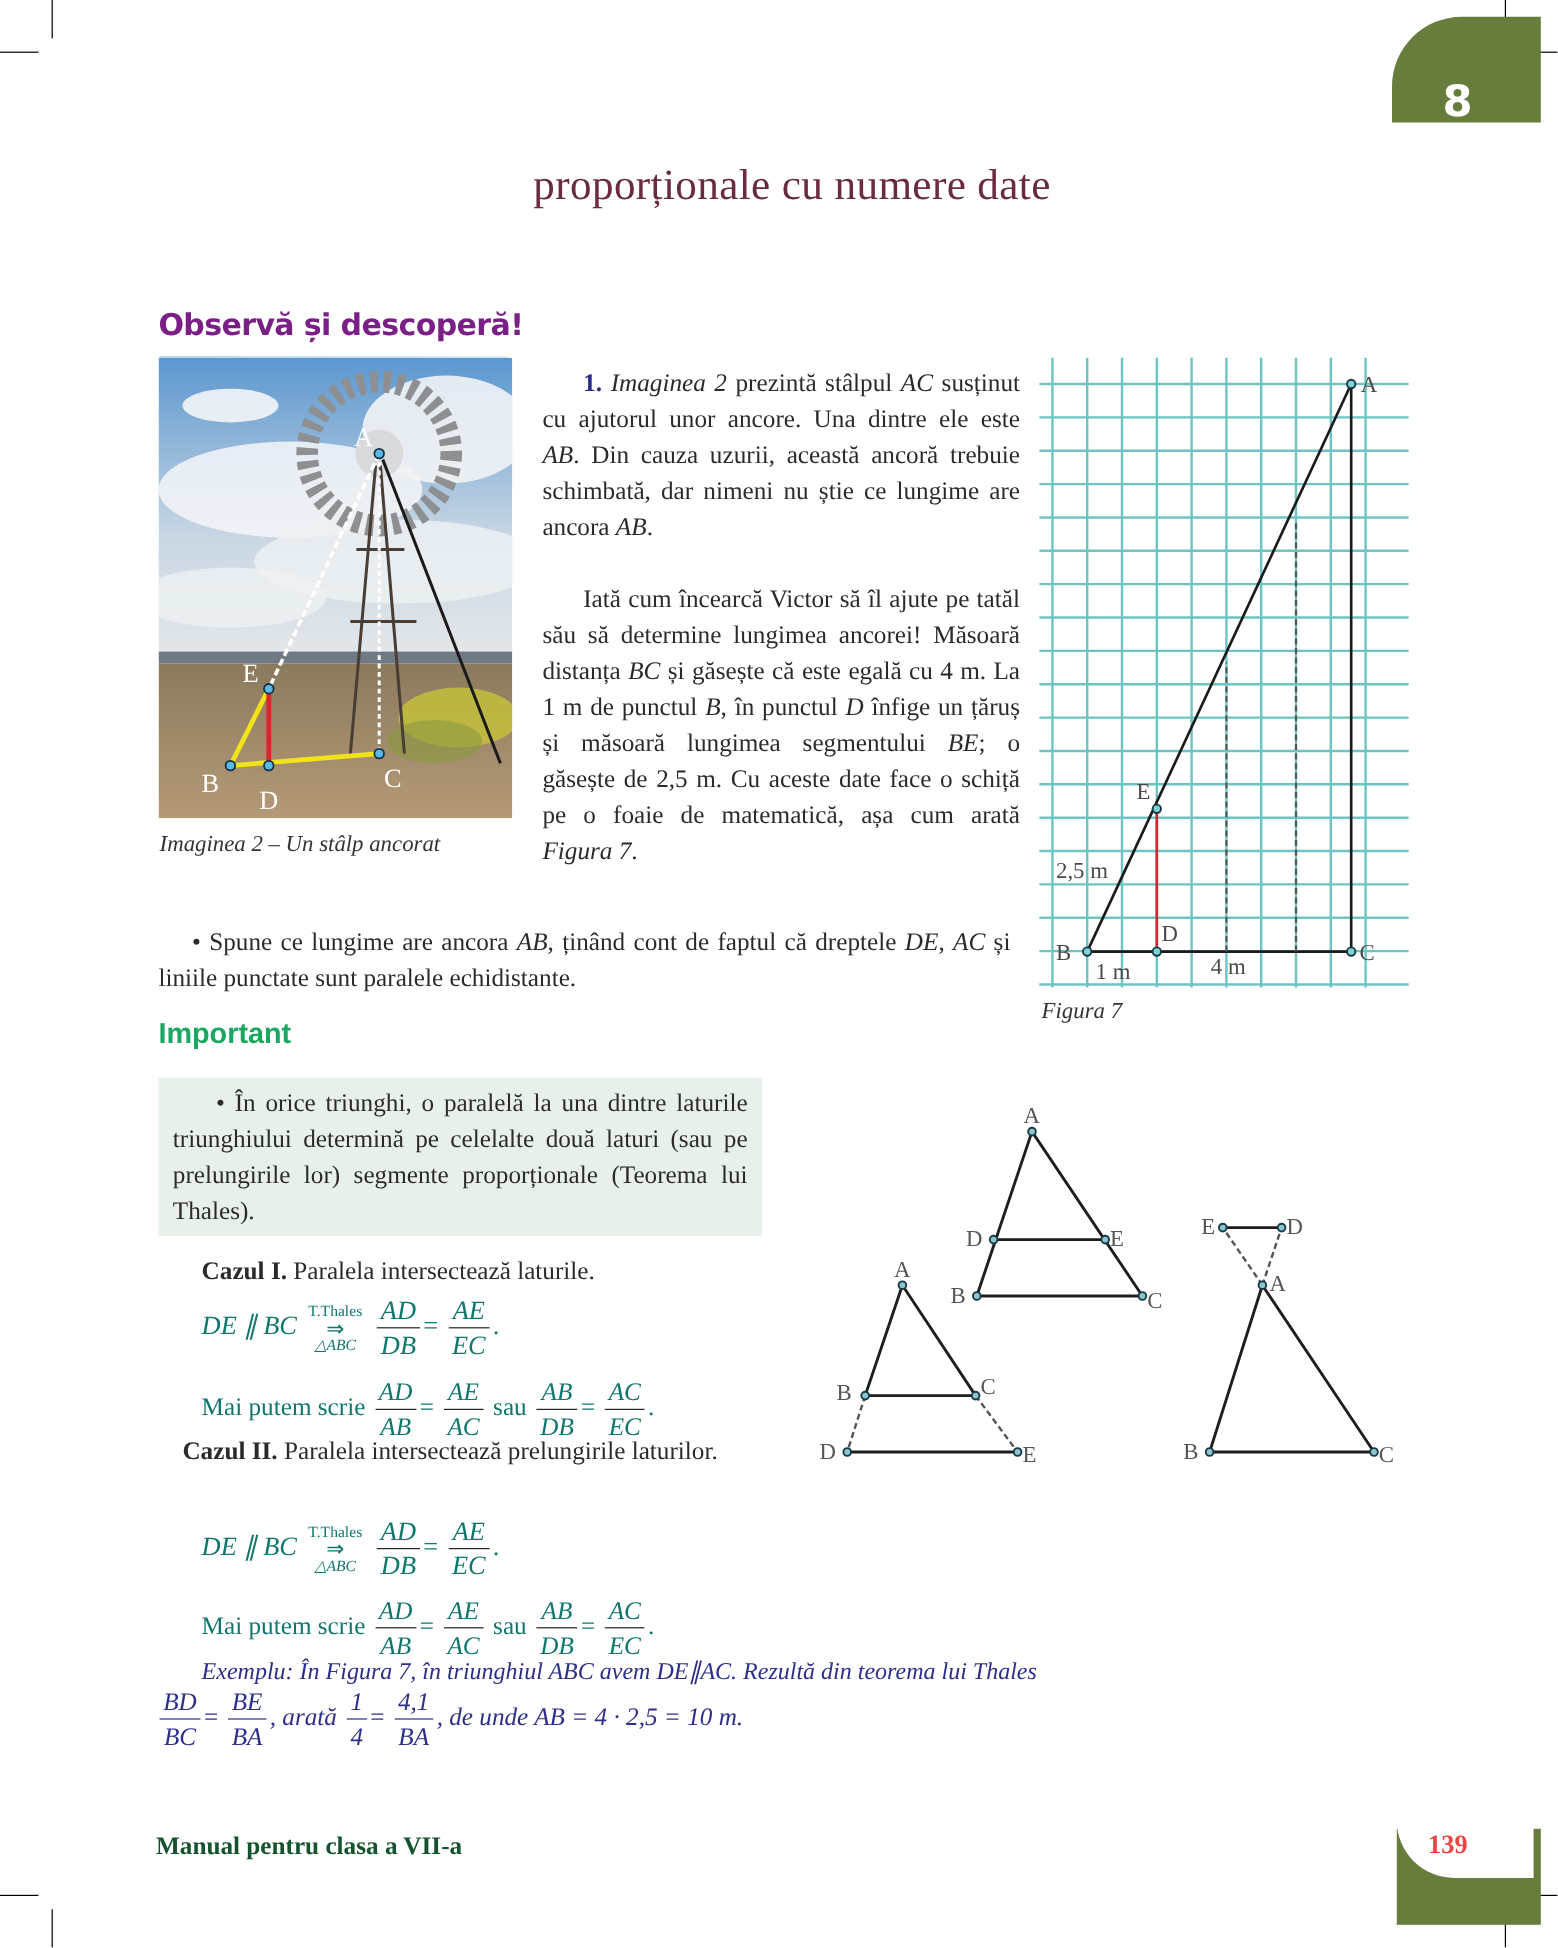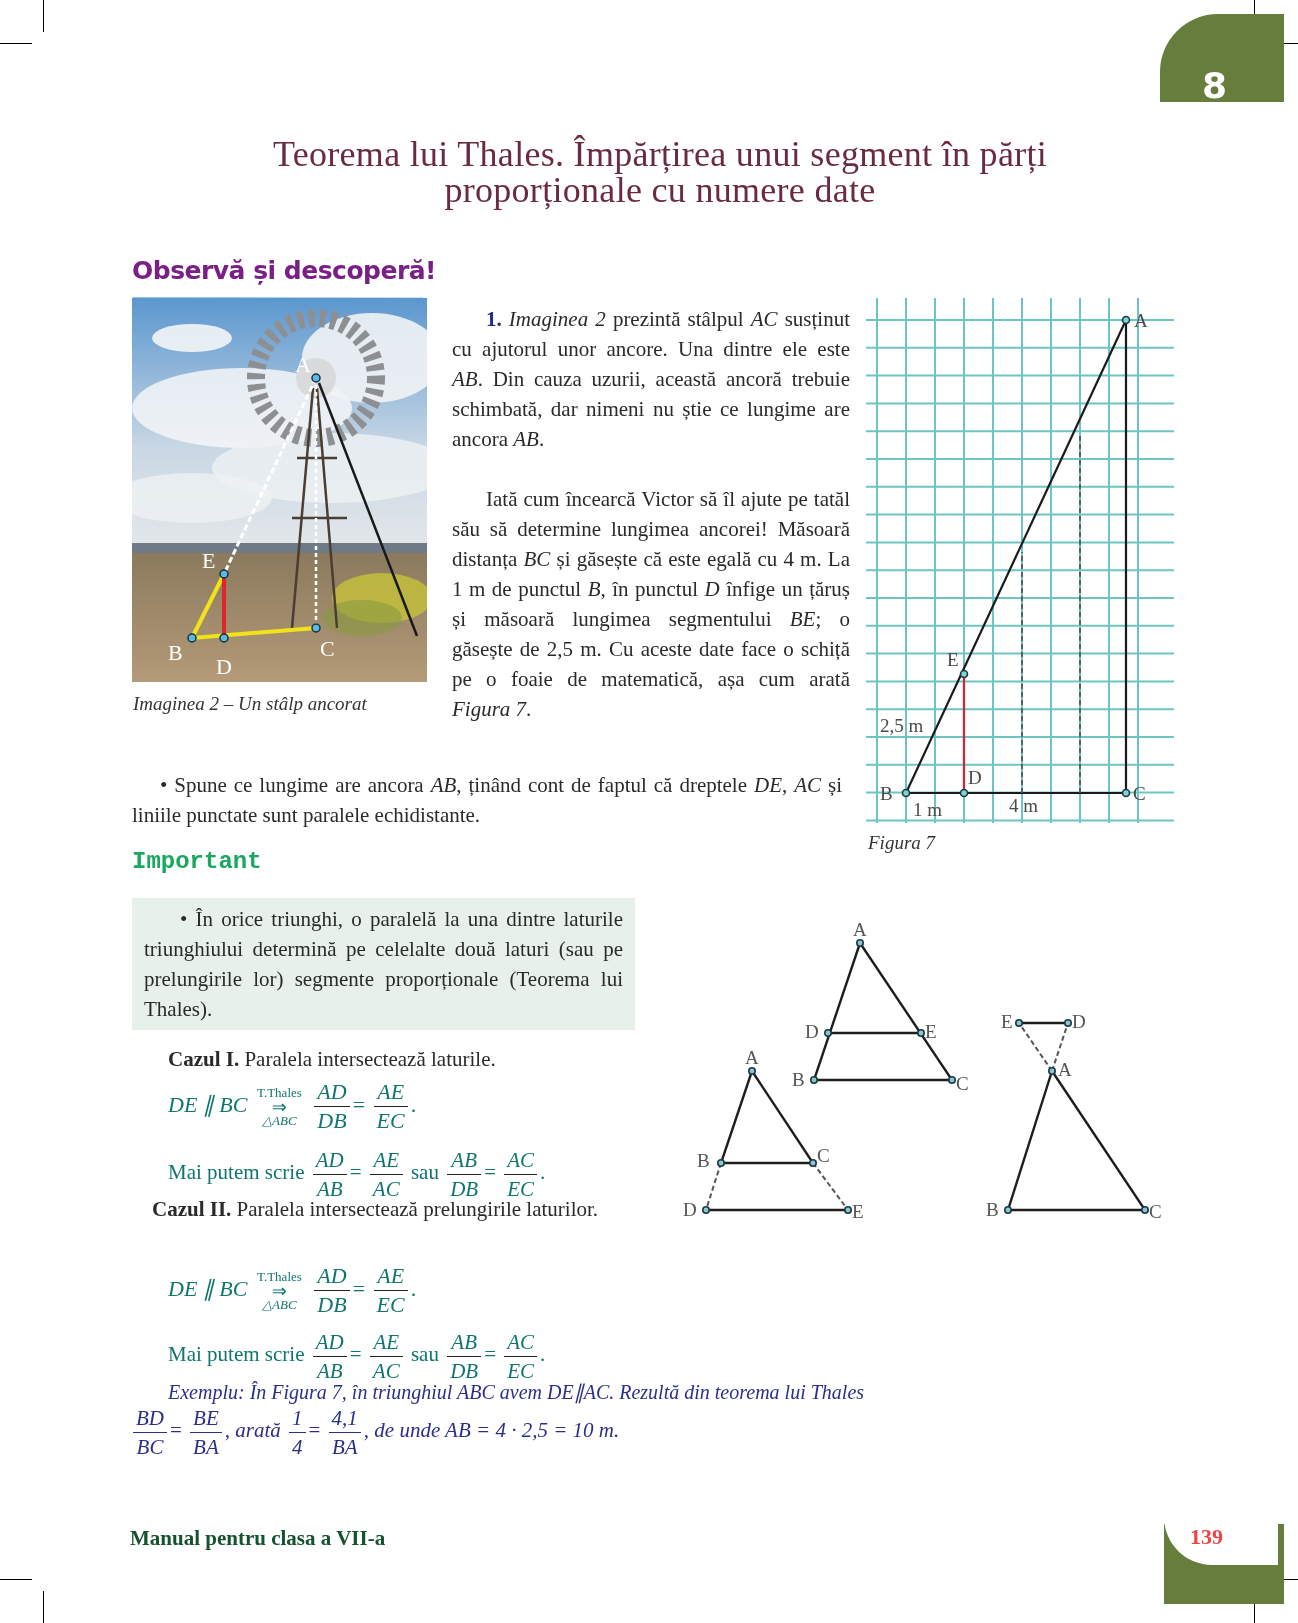--- a/index.html
+++ b/index.html
@@ -12,21 +12,21 @@
   .tab-bot-cut{left:1164px;top:1505px;width:114px;height:60px;background:#fff;border-radius:0 0 0 48px;}
   .pagenum{left:1190px;top:1524px;font-family:"Liberation Serif",serif;font-weight:bold;font-size:22px;color:#ef4444;}
   .title{left:140px;top:136px;width:1040px;text-align:center;font-family:"Liberation Serif","DejaVu Serif",serif;font-size:36px;line-height:36px;color:#6b2b3e;letter-spacing:0.3px;}
   .observa{left:132px;top:256px;font-family:"DejaVu Sans","Liberation Sans",sans-serif;font-weight:bold;font-size:25px;color:#7a1f86;letter-spacing:-0.5px;}
   .observa-line{left:133px;top:297px;width:290px;height:1px;background:linear-gradient(90deg,#8ac7d8,#c9e4ec);}
   .photo{left:132px;top:298px;width:295px;height:384px;overflow:hidden;}
   .caption{font-family:"Liberation Serif",serif;font-style:italic;font-size:19px;color:#333;}
   .body-text{font-family:"Liberation Serif",serif;font-size:21px;line-height:30px;color:#2a2a2a;text-align:justify;}
   .body-text .it{font-style:italic;}
   .num{color:#2a2a88;font-weight:bold;}
-  .important{left:132px;top:848px;font-family:Liberation Mono, monospace;font-weight:bold;font-size:24px;color:#1aa860;}
+  .important{left:132px;top:848px;font-family:Liberation Sans, sans-serif;font-weight:bold;font-size:24px;color:#1aa860;}
   .imp-box{left:132px;top:898px;width:503px;height:132px;background:#e7f1ea;}
   .imp-box .body-text{padding:6px 12px 0 12px;}
   .math{font-family:"Liberation Serif",serif;font-size:22px;color:#0f766e;}
   .frac{display:inline-block;vertical-align:middle;text-align:center;font-style:italic;margin:0 3px;font-family:Liberation Serif, serif;}
   .frac .n{display:block;border-bottom:1.4px solid #222;padding:0 3px;line-height:28px;}
   .frac .d{display:block;line-height:28px;padding:0 3px;}
   .ex-blue{color:#2c2f8a;}
   .ex-blue .frac .n{border-bottom-color:#2c2f8a;}
   .arrowbox{display:inline-block;vertical-align:middle;text-align:center;font-size:13px;line-height:14px;margin:0 4px;}
   .footer{left:130px;top:1526px;font-family:"Liberation Serif",serif;font-weight:bold;font-size:21px;color:#14532d;}
@@ -42,21 +42,20 @@
 <div class="crop" style="left:43px;top:1591px;width:1px;height:32px"></div>
 <div class="crop" style="left:0;top:1579px;width:32px;height:1px"></div>
 <div class="crop" style="left:1254px;top:1591px;width:1px;height:32px"></div>
 <div class="crop" style="left:1266px;top:1579px;width:32px;height:1px"></div>
 
 <div class="abs tab-top">
   <span>8</span>
 </div>
 
 <div class="abs title">
-  <div>Teorema lui Thales. Împărțirea unui segment în părți</div>
   <div>proporționale cu numere date</div>
 </div>
 
 <div class="abs observa">Observă și descoperă!</div>
 <div class="abs observa-line"></div>
 
 <div class="abs photo">
   <svg width="295" height="384" viewBox="0 0 295 384">
     <defs>
       <linearGradient id="sky" x1="0" y1="0" x2="0" y2="1">

